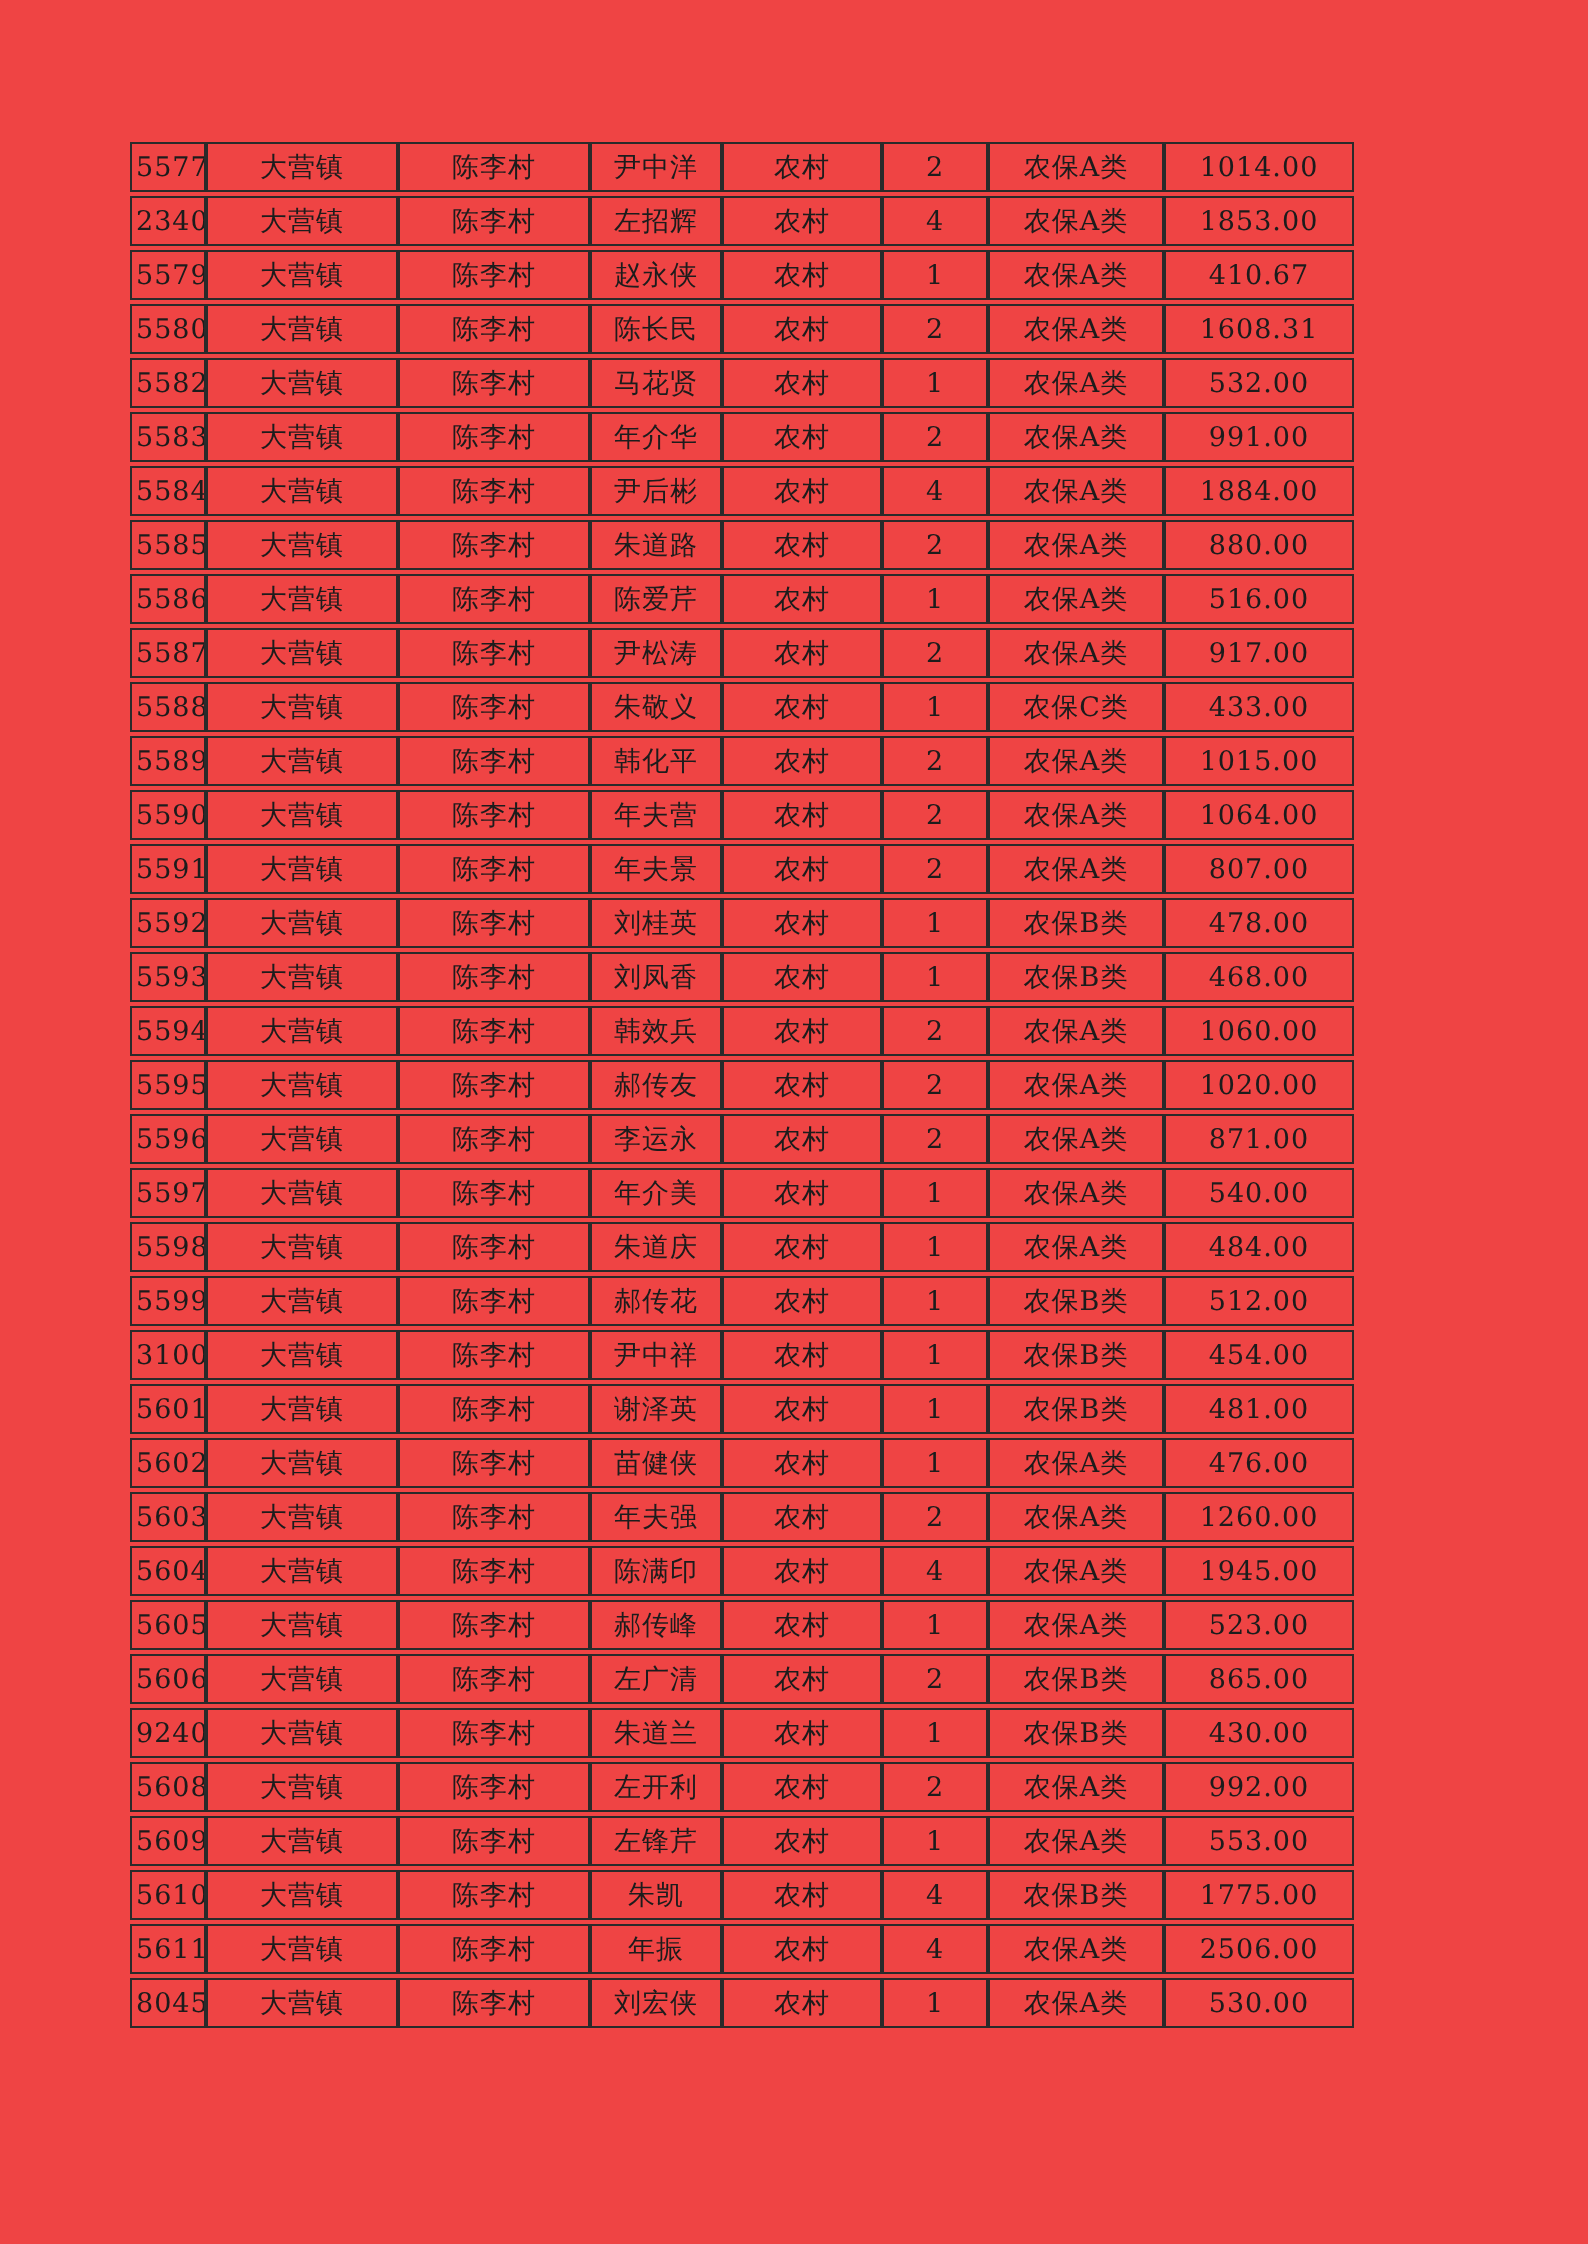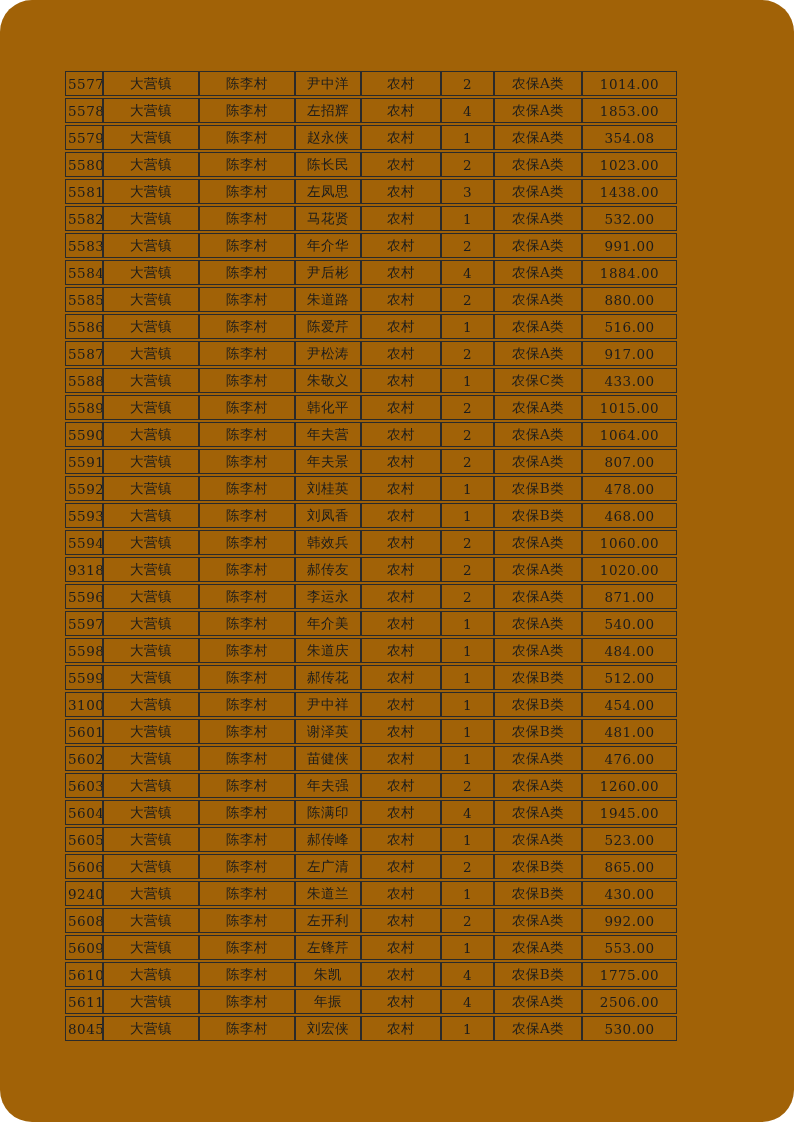--- a/index.html
+++ b/index.html
@@ -4,24 +4,23 @@
 <style>
   html, body {
     margin: 0;
     padding: 0;
     background: #ffffff;
   }
   .page {
     position: relative;
     width: 794px;
     height: 1122px;
-    background: #a16207;
+    background: #ef4444;
     overflow: hidden;
     font-family: "DejaVu Serif", "Liberation Serif", serif;
-    border-radius: 32px;
   }
   table.data-table {
     position: absolute;
     left: 65px;
     top: 69px;
     width: 612px;
     table-layout: fixed;
     border-collapse: separate;
     border-spacing: 0 2px;
     font-size: 13.5px;
@@ -67,58 +66,48 @@
           <td>5577</td>
           <td>大营镇</td>
           <td>陈李村</td>
           <td>尹中洋</td>
           <td>农村</td>
           <td>2</td>
           <td>农保A类</td>
           <td>1014.00</td>
         </tr>
         <tr>
-          <td>5578</td>
+          <td>2340</td>
           <td>大营镇</td>
           <td>陈李村</td>
           <td>左招辉</td>
           <td>农村</td>
           <td>4</td>
           <td>农保A类</td>
           <td>1853.00</td>
         </tr>
         <tr>
           <td>5579</td>
           <td>大营镇</td>
           <td>陈李村</td>
           <td>赵永侠</td>
           <td>农村</td>
           <td>1</td>
           <td>农保A类</td>
-          <td>354.08</td>
+          <td>410.67</td>
         </tr>
         <tr>
           <td>5580</td>
           <td>大营镇</td>
           <td>陈李村</td>
           <td>陈长民</td>
           <td>农村</td>
           <td>2</td>
           <td>农保A类</td>
-          <td>1023.00</td>
-        </tr>
-        <tr>
-          <td>5581</td>
-          <td>大营镇</td>
-          <td>陈李村</td>
-          <td>左凤思</td>
-          <td>农村</td>
-          <td>3</td>
-          <td>农保A类</td>
-          <td>1438.00</td>
+          <td>1608.31</td>
         </tr>
         <tr>
           <td>5582</td>
           <td>大营镇</td>
           <td>陈李村</td>
           <td>马花贤</td>
           <td>农村</td>
           <td>1</td>
           <td>农保A类</td>
           <td>532.00</td>
@@ -237,21 +226,21 @@
           <td>5594</td>
           <td>大营镇</td>
           <td>陈李村</td>
           <td>韩效兵</td>
           <td>农村</td>
           <td>2</td>
           <td>农保A类</td>
           <td>1060.00</td>
         </tr>
         <tr>
-          <td>9318</td>
+          <td>5595</td>
           <td>大营镇</td>
           <td>陈李村</td>
           <td>郝传友</td>
           <td>农村</td>
           <td>2</td>
           <td>农保A类</td>
           <td>1020.00</td>
         </tr>
         <tr>
           <td>5596</td>

